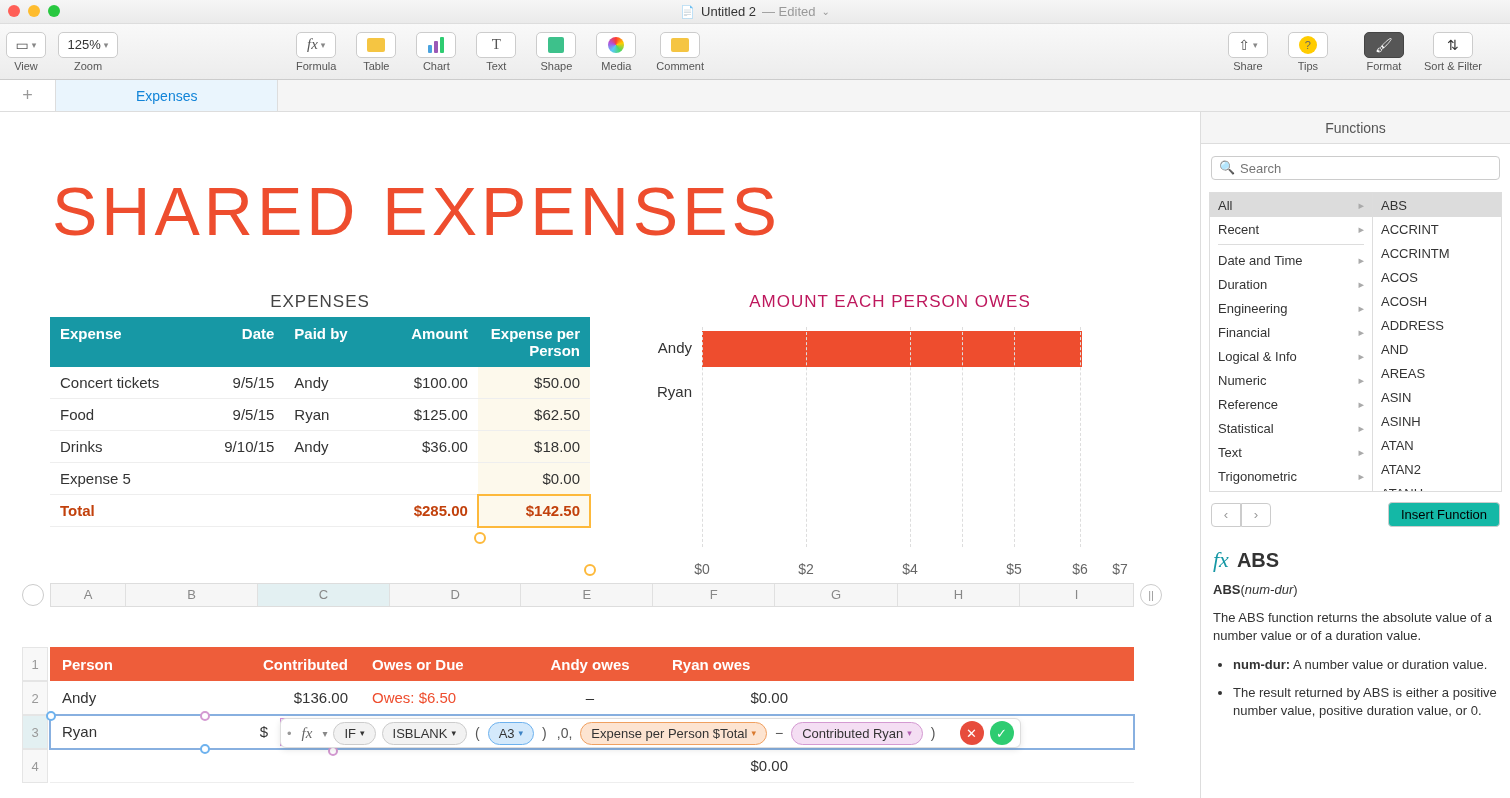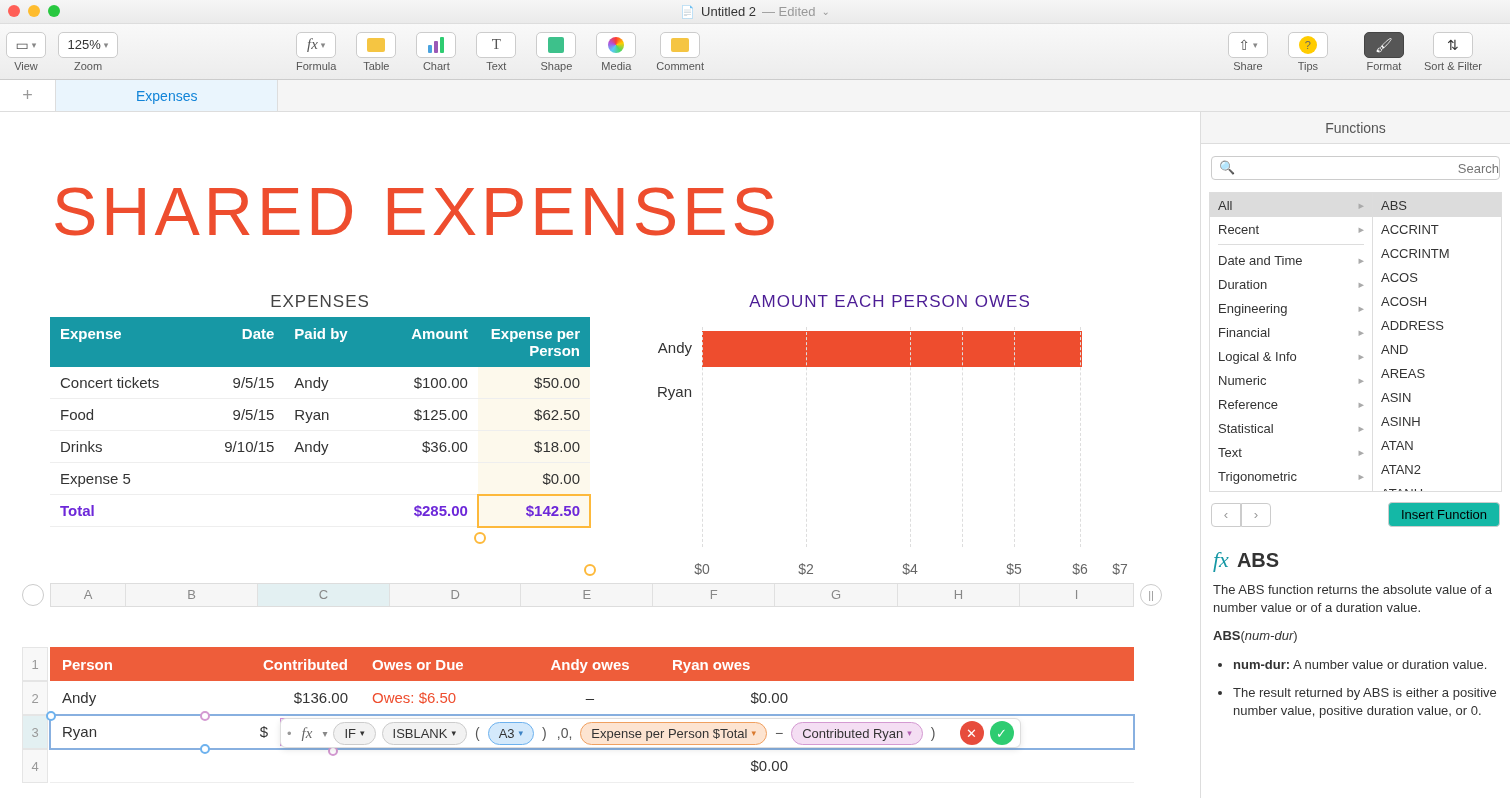--- a/index.html
+++ b/index.html
@@ -56,25 +56,25 @@
 .big-title { font-size:68px; font-weight:200; color:#ee4d2e; letter-spacing:4px; position:absolute; left:52px; top:60px; }
 
 
 .exp-title { position:absolute; left:50px; top:180px; width:540px; text-align:center; font-size:17px; color:#444; letter-spacing:1px;}
 .exp-table { position:absolute; left:50px; top:205px; width:540px; border-collapse:collapse; font-size:15px;}
 .exp-table th { background:#1798a5; color:#fff; font-weight:600; text-align:left; padding:8px 10px; vertical-align:top;}
 .exp-table th.r { text-align:right;}
 .exp-table td { padding:7px 10px; border-bottom:1px solid #eee;}
 .exp-table td.r { text-align:right;}
 .exp-table .perperson { background:#fdf9ec;padding-left:40px;}
-.exp-table .totalrow td { border-top:1px solid #999; color:#6d28d9; font-weight:600;}
+.exp-table .totalrow td { border-top:1px solid #999; color:#c2410c; font-weight:600;}
 .sel-handle { background:#fff; border:2px solid #fdb93b; border-radius:50%; width:12px; height:12px; position:absolute;}
 
 
-.chart-title { position:absolute; left:640px; top:180px; width:500px; text-align:center; font-size:17px; letter-spacing:1px; color:#4c1d95;}
+.chart-title { position:absolute; left:640px; top:180px; width:500px; text-align:center; font-size:17px; letter-spacing:1px; color:#be185d;}
 .chart { position:absolute; left:640px; top:215px; width:500px; height:260px;}
 .chart .cat { position:absolute; right:448px; font-size:15px; color:#333; text-align:right; width:60px;}
 .chart .bar { position:absolute; left:62px; height:36px; background:#ee4d2e;}
 .chart .grid { position:absolute; top:0; bottom:40px; border-left:1px dashed #ddd;}
 .chart .axis-lbl { position:absolute; bottom:10px; font-size:14px; color:#666; transform:translateX(-50%);}
 
 
 .col-letters { position:absolute; left:50px; top:471px; width:1084px; height:24px; display:flex; background:#f6f6f6; border:1px solid #ddd;}
 .col-letters div { width:140px; text-align:center; font-size:13px; color:#888; border-right:1px solid #e0e0e0; line-height:22px;}
 .col-letters .sel { background:#e3f0f2;}
@@ -107,21 +107,21 @@
 .fb-txt { font-size:14px; color:#555; padding:0 2px;}
 .fb-btn { width:24px; height:24px; border-radius:50%; display:flex; align-items:center; justify-content:center; color:#fff; font-size:13px; cursor:pointer;}
 .fb-btn.red { background:#e74c3c;} .fb-btn.green { background:#2ecc71;}
 .sel-dot { width:10px; height:10px; border-radius:50%; background:#fff; position:absolute;}
 .sel-dot.blue { border:2px solid #6eb2ee;}
 .sel-dot.purple { border:2px solid #d49ad2;}
 
 
 .sb-hdr { height:32px; display:flex; align-items:center; justify-content:center; background:#f5f5f5; border-bottom:1px solid #ddd; font-size:14px; color:#555;}
 .sb-search { margin:12px 10px; position:relative;}
-.sb-search input { width:100%; height:24px; border:1px solid #ccc; border-radius:4px; padding-left:28px; font-size:13px;text-align:right;}
+.sb-search input { width:100%; height:24px; border:1px solid #ccc; border-radius:4px; padding-left:28px; font-size:13px;}
 .sb-search .mag { position:absolute; left:8px; top:4px; color:#999;}
 .sb-lists { display:flex; margin:0 8px; height:300px;}
 .sb-cat { width:164px; border:1px solid #ddd; overflow:hidden;}
 .sb-fn { flex:1; border:1px solid #ddd; border-left:none; overflow:hidden;}
 .sb-row { height:24px; display:flex; align-items:center; justify-content:space-between; padding:0 8px; font-size:13px; cursor:pointer;}
 .sb-row.sel { background:#dcdcdc;}
 .sb-row .arr { color:#aaa; font-size:11px;}
 .sb-sep { height:1px; background:#ddd; margin:3px 8px;}
 .sb-actions { display:flex; justify-content:space-between; margin:10px; align-items:center;}
 .nav-btns { display:flex;}
@@ -527,22 +527,22 @@
       <button>‹</button>
       <button>›</button>
     </div>
     <button class="insert-btn">Insert Function</button>
   </div>
   <div class="sb-help">
     <div class="fxh">
           <span class="fx">fx</span>
           <span class="name">ABS</span>
         </div>
+    <p><b>ABS</b>(<i>num-dur</i>)</p>
     <p>The ABS function returns the absolute value of a number value or of a duration value.</p>
-    <p><b>ABS</b>(<i>num-dur</i>)</p>
     <ul>
           <li><b>num-dur:</b> <span>A number value or duration value.</span></li>
         </ul>
     <ul>
           <li>The result returned by ABS is either a positive number value, positive duration value, or 0.</li>
         </ul>
   </div>
 </div>
 </div>
 

